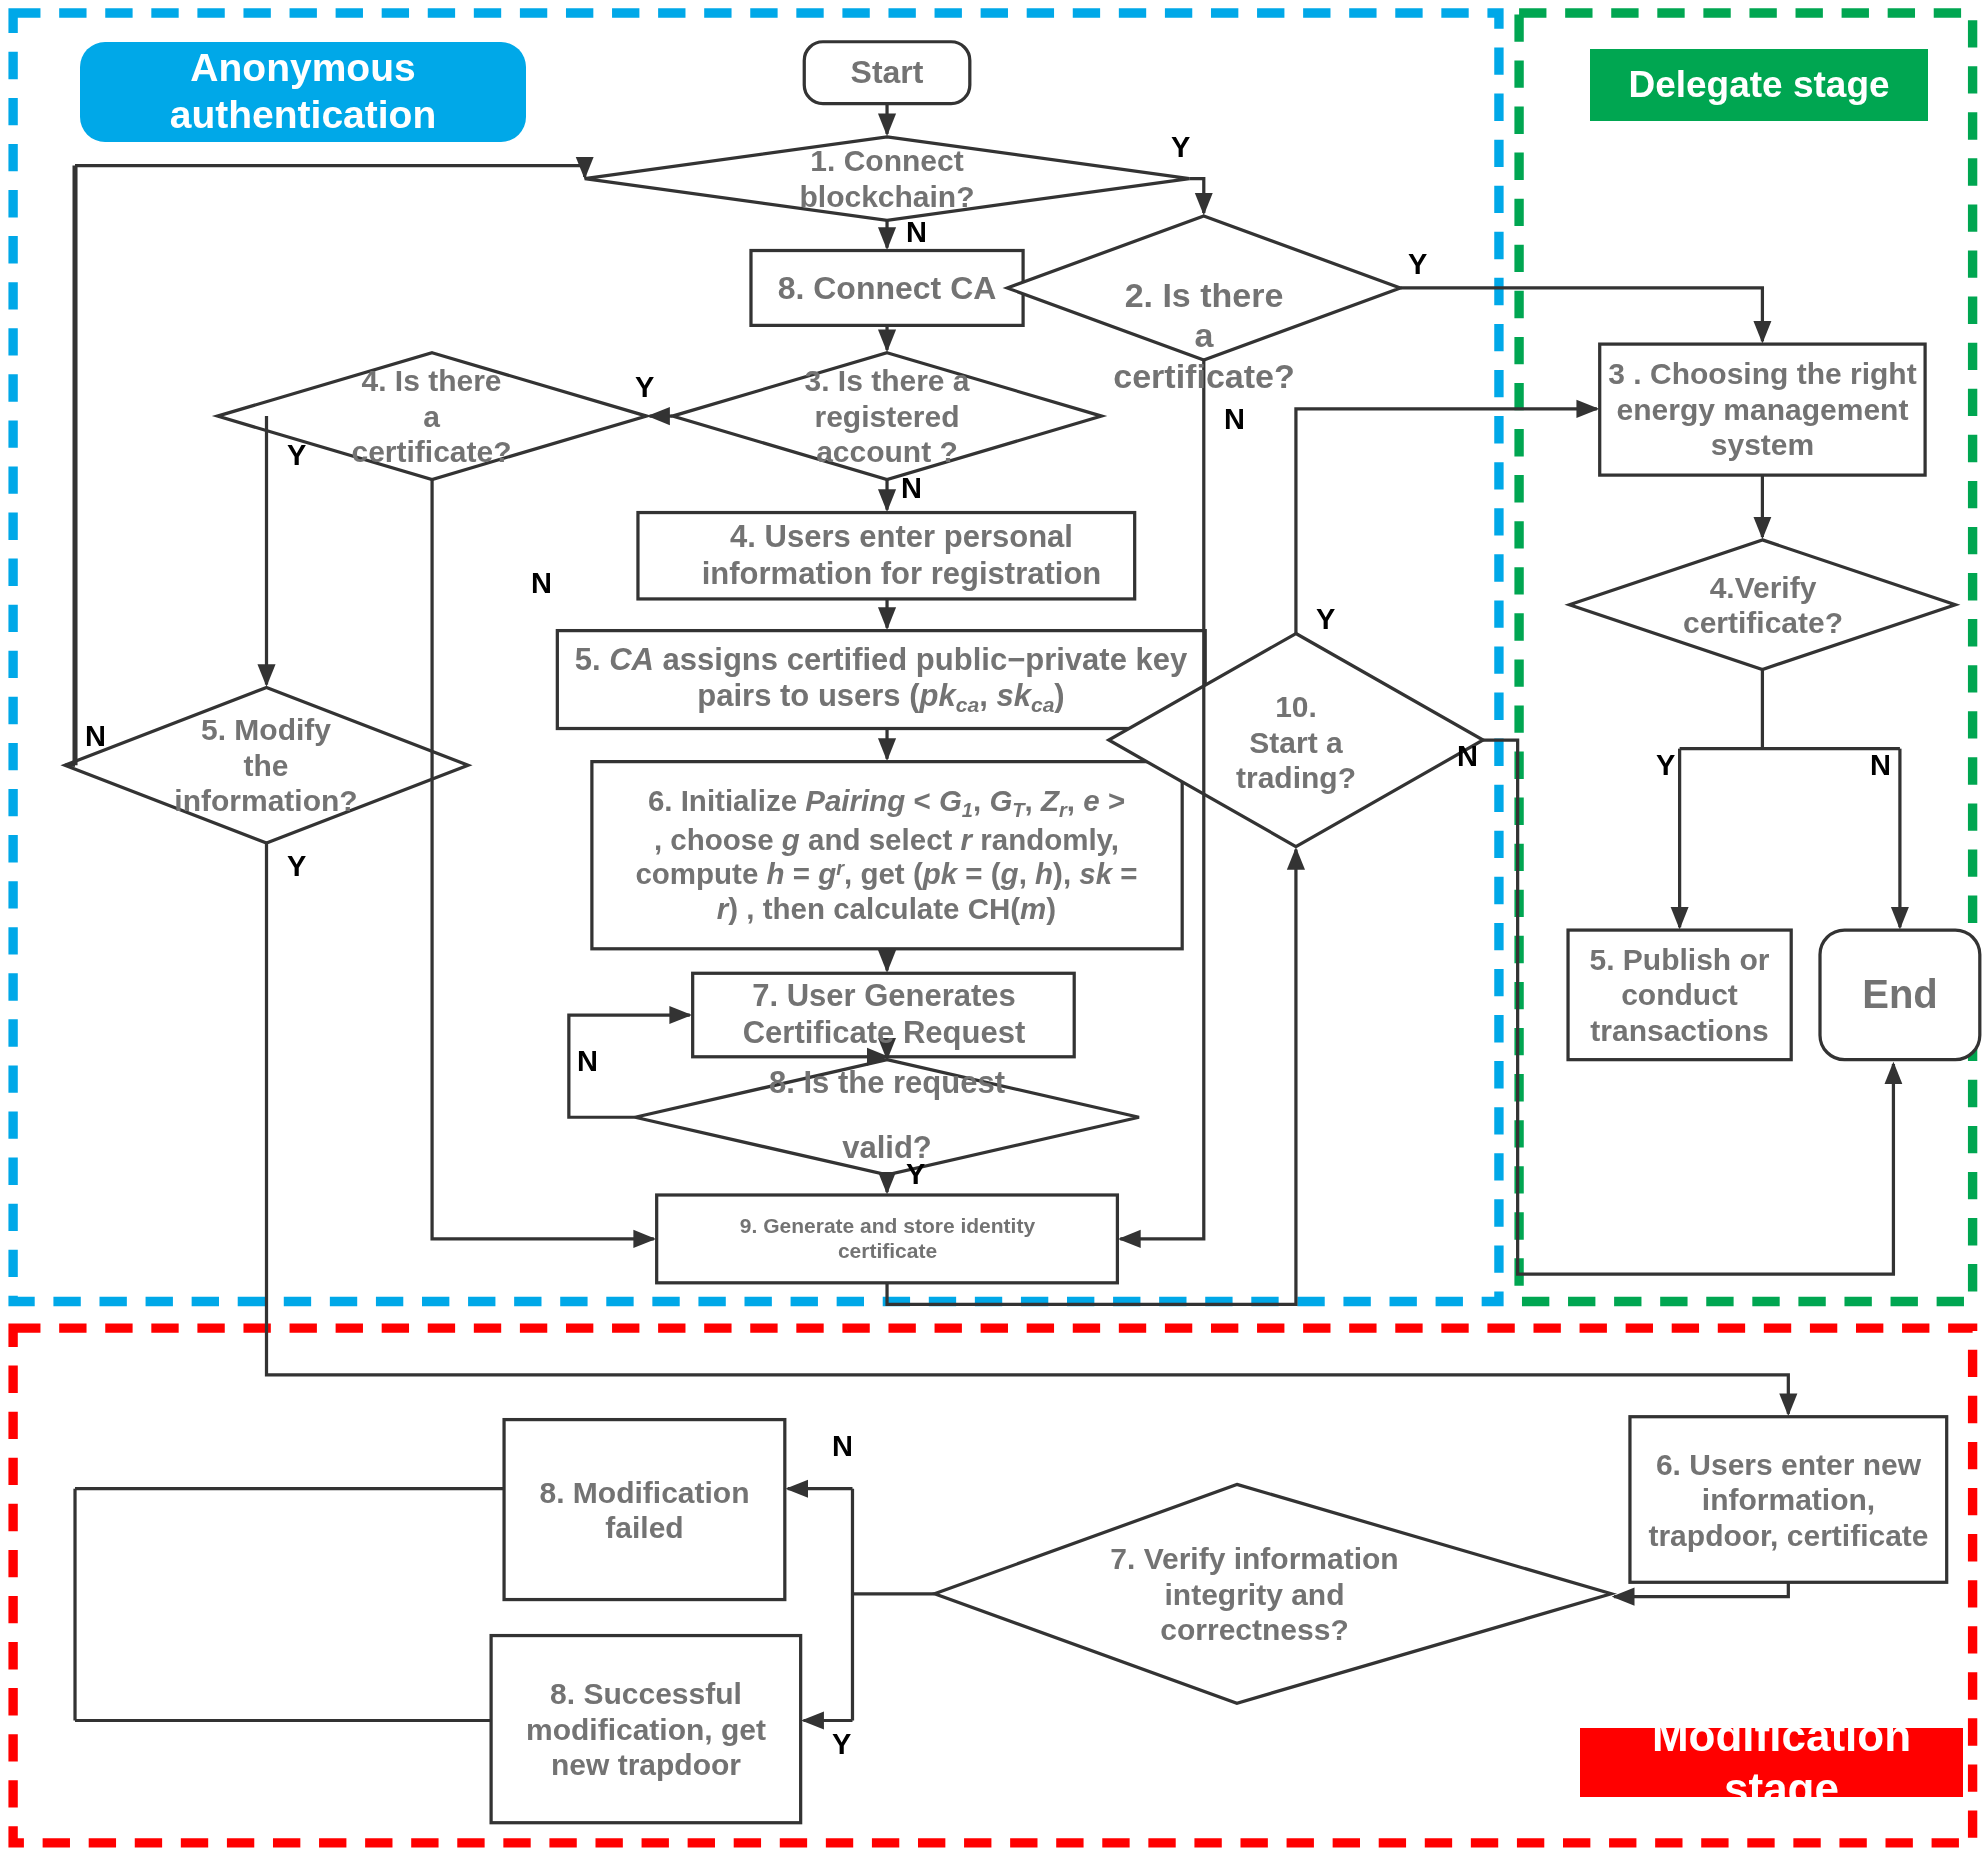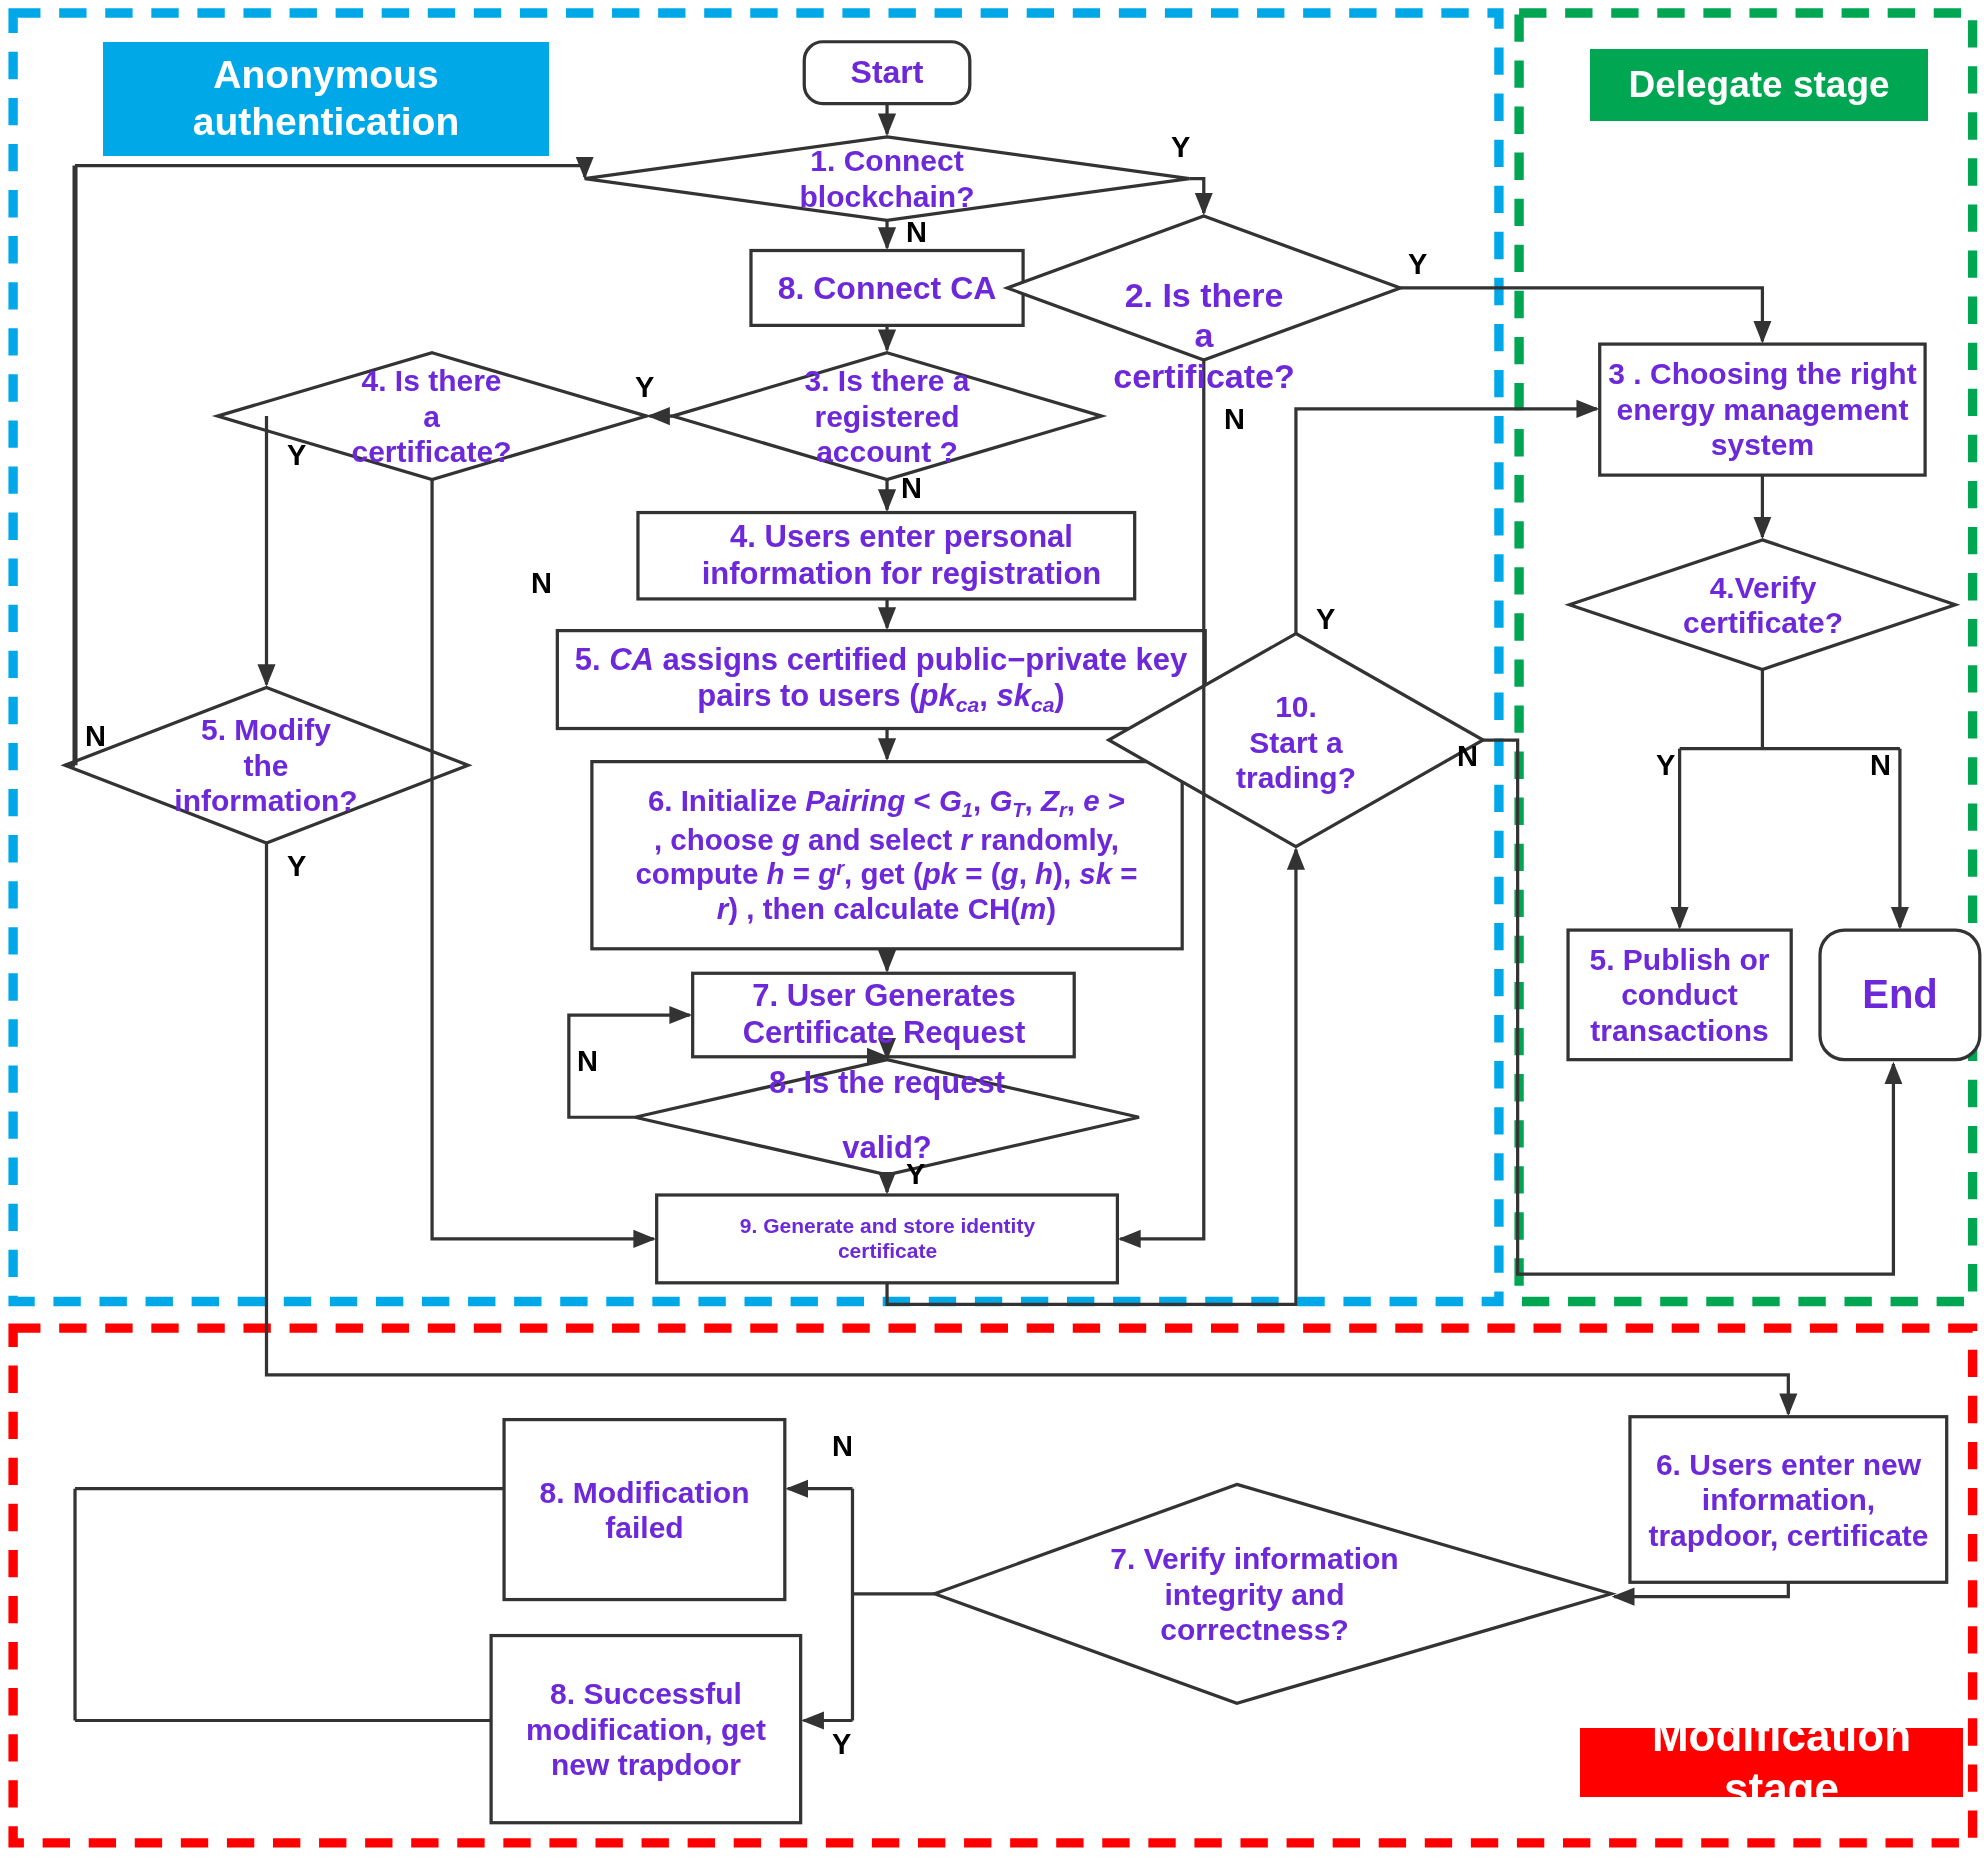--- a/index.html
+++ b/index.html
@@ -1,21 +1,21 @@
 <!DOCTYPE html>
 <html style="font-size:11.5px"><head>
 <meta charset="utf-8">
 <style>
   html,body{margin:0;padding:0;background:#fff;}
   body{font-family:"Liberation Sans",sans-serif;}
   #stage{position:relative;width:1985px;height:1858px;background:#fff;overflow:hidden;}
   svg#flow{position:absolute;left:0;top:0;width:1985px;height:1858px;}
   .node-text{
     position:absolute;display:flex;align-items:center;justify-content:center;
-    text-align:center;font-weight:bold;color:#6d28d9;line-height:1.18;
+    text-align:center;font-weight:bold;color:#737373;line-height:1.18;
     font-family:"Liberation Sans",sans-serif;pointer-events:none;
   }
   .stage-label{
     position:absolute;display:flex;align-items:center;justify-content:center;
     color:#fff;font-weight:bold;text-align:center;line-height:1.2;
     font-family:"Liberation Sans",sans-serif;
   }
   .edge-label{
     position:absolute;font-weight:bold;color:#000;font-size:29px;
     font-family:"Liberation Sans",sans-serif;
@@ -147,21 +147,21 @@
 
       <path d="M700,2068 L104,2068"></path>
 
       <path d="M682,2390 L104,2390"></path>
 
       <path d="M104,2068 L104,2390"></path>
 
     </g>
   </svg>
 
-  <div class="stage-label" style="left:103px;top:42px;width:446px;height:114px;background:#00A8E8;font-size:39px;flex-direction:column;">
+  <div class="stage-label" style="left:80px;top:42px;width:446px;height:100px;background:#00A8E8;font-size:39px;flex-direction:column;border-radius:25px;">
     <span>Anonymous</span>
     <span>authentication</span>
   </div>
 
   <div class="stage-label" style="left:1590px;top:49px;width:338px;height:72px;background:#00A651;font-size:37px;">
     <span>Delegate stage</span>
   </div>
 
   <div class="stage-label" style="left:1580px;top:1728px;width:363px;height:69px;background:#FF0000;font-size:44px;padding-left:20px;">
     <span>Modification stage</span>

